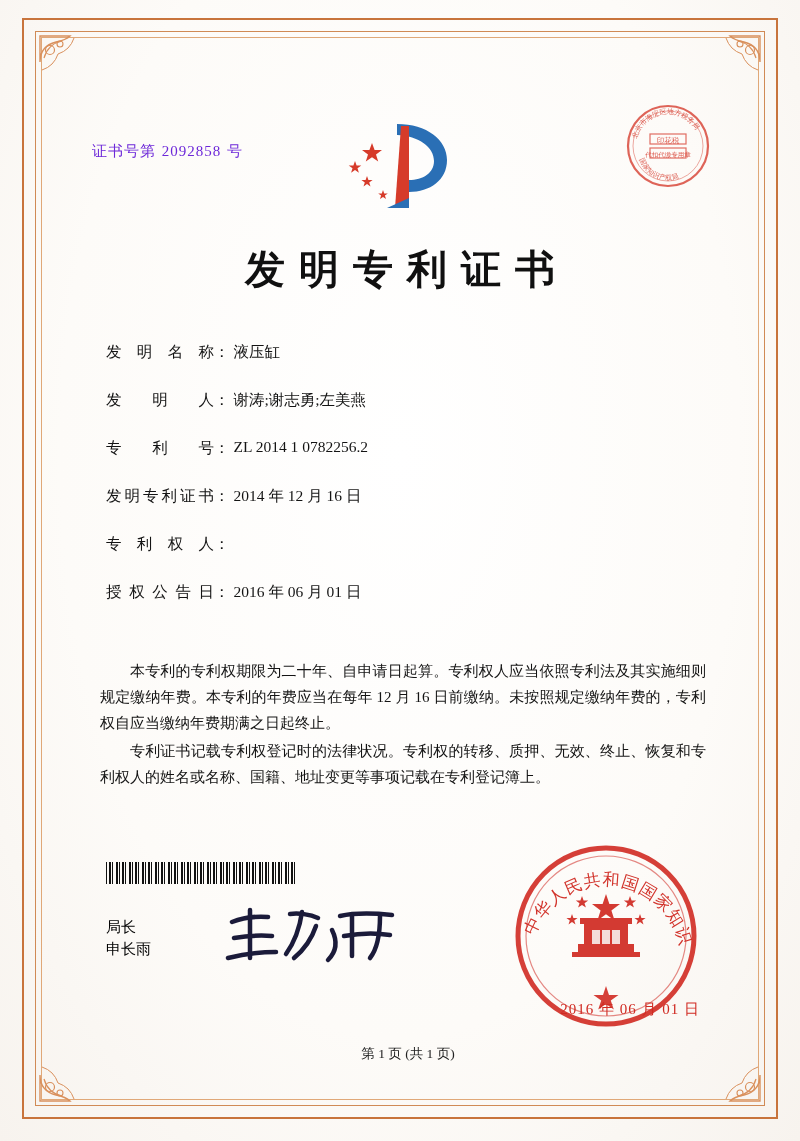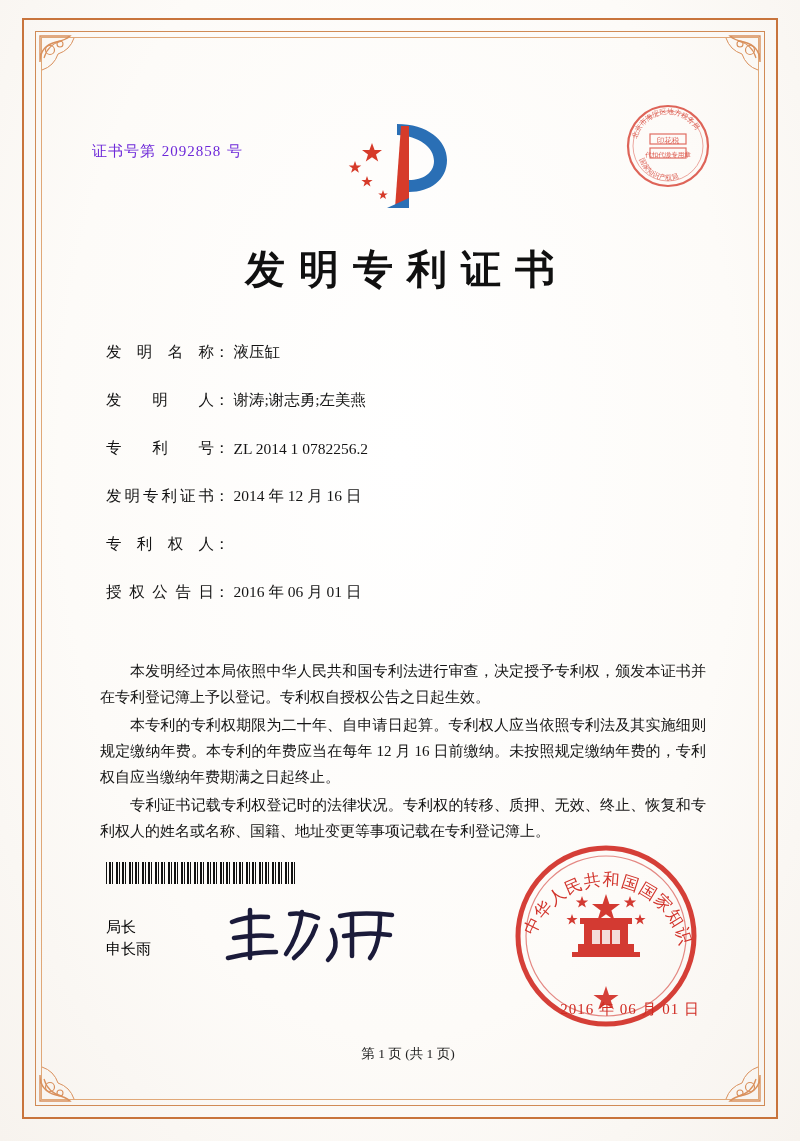--- a/index.html
+++ b/index.html
@@ -118,21 +118,21 @@
 
   
   .fields {
     position: absolute;
     left: 36px;
     right: 30px;
     top: 272px;
   }
   .field-row {
     display: flex;
-    align-items: center;
+    align-items: flex-start;
     margin-bottom: 27px;
     font-size: 15.5px;
     color: #141414;
   }
   .field-label {
     white-space: nowrap;
   }
   .field-label.spread {
     display: inline-block;
     width: 108px;
@@ -344,21 +344,20 @@
           <span class="field-sep">：</span>
       </div>
       <div class="field-row">
         <span class="field-label spread">授权公告日</span>
           <span class="field-sep">：</span>
           <span class="field-value">2016 年 06 月 01 日</span>
       </div>
     </div>
 
     <div class="body-text">
-      <p>本发明经过本局依照中华人民共和国专利法进行审查，决定授予专利权，颁发本证书并在专利登记簿上予以登记。专利权自授权公告之日起生效。</p>
       <p>本专利的专利权期限为二十年、自申请日起算。专利权人应当依照专利法及其实施细则规定缴纳年费。本专利的年费应当在每年 12 月 16 日前缴纳。未按照规定缴纳年费的，专利权自应当缴纳年费期满之日起终止。</p>
       <p>专利证书记载专利权登记时的法律状况。专利权的转移、质押、无效、终止、恢复和专利权人的姓名或名称、国籍、地址变更等事项记载在专利登记簿上。</p>
     </div>
 
     <div class="barcode"></div>
 
     <div class="sig-block">
       <div>局长</div>
       <div>申长雨</div>
     </div>

